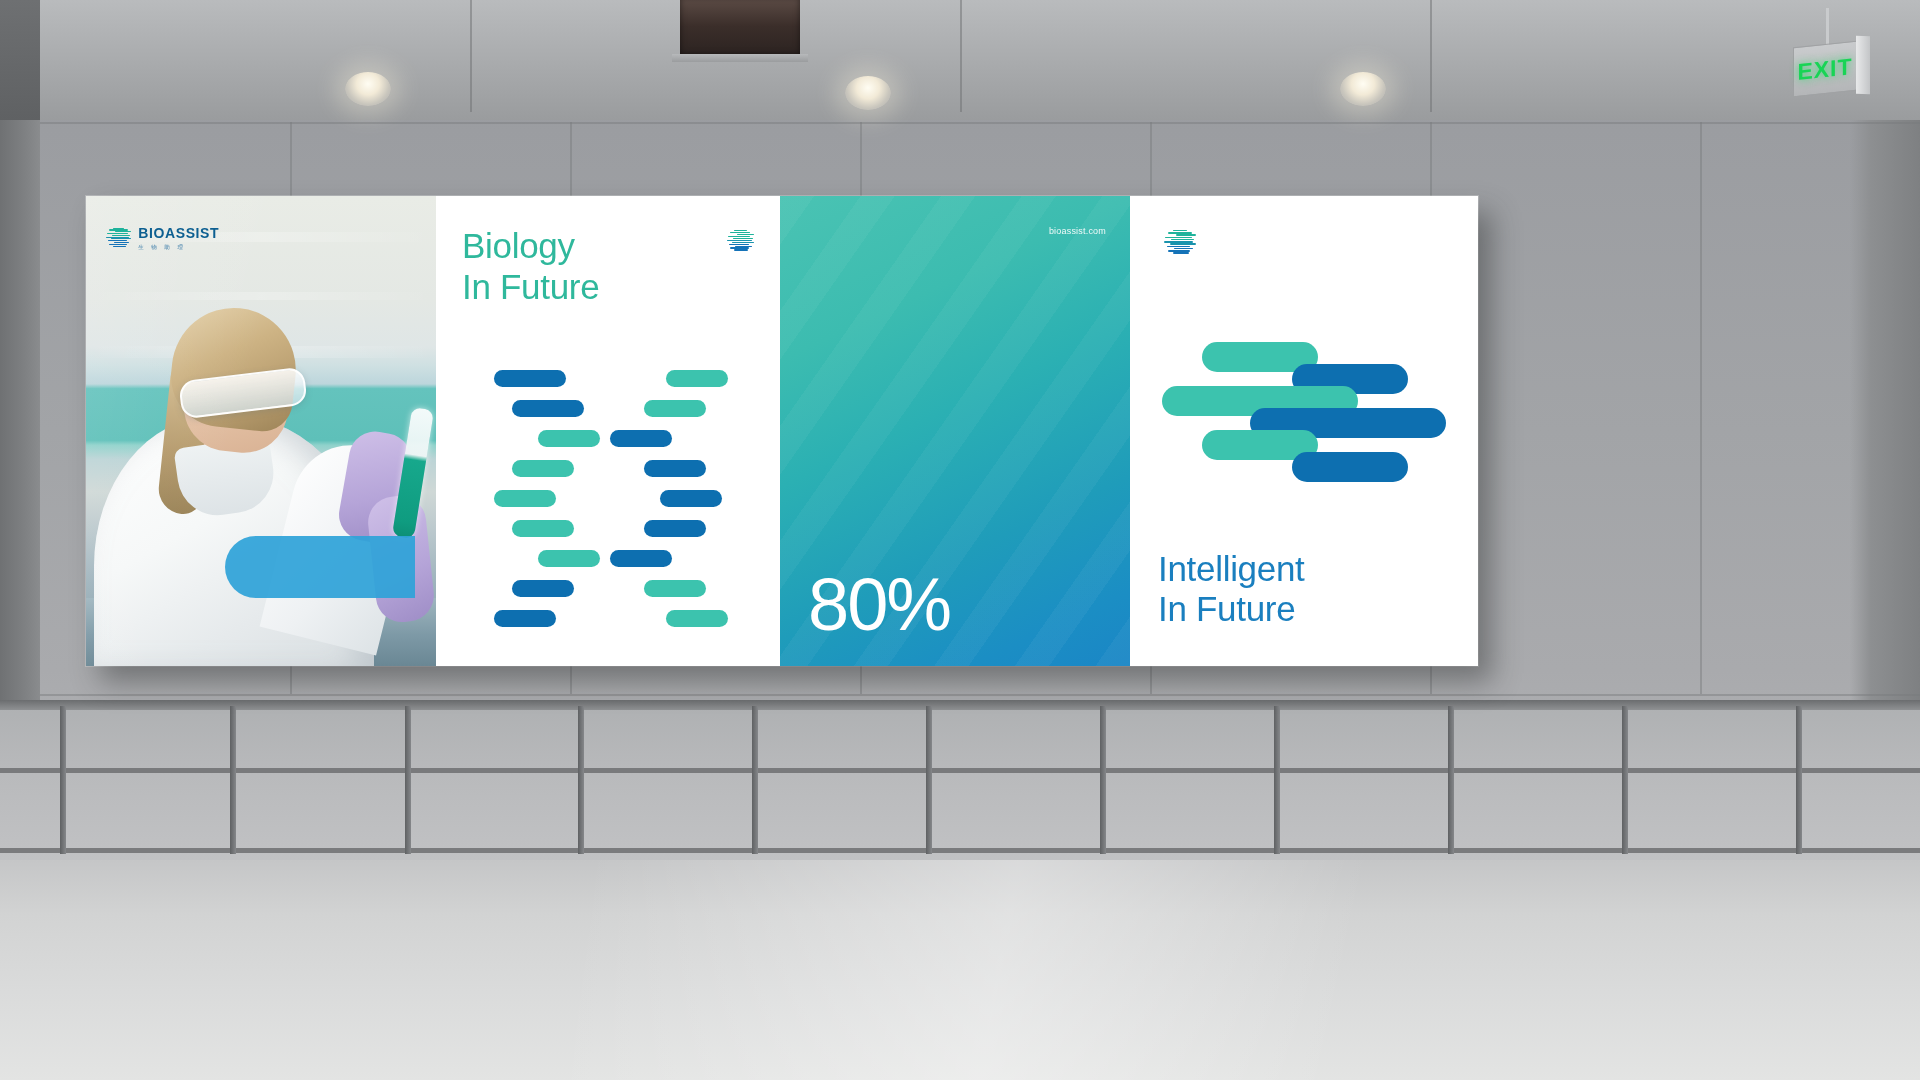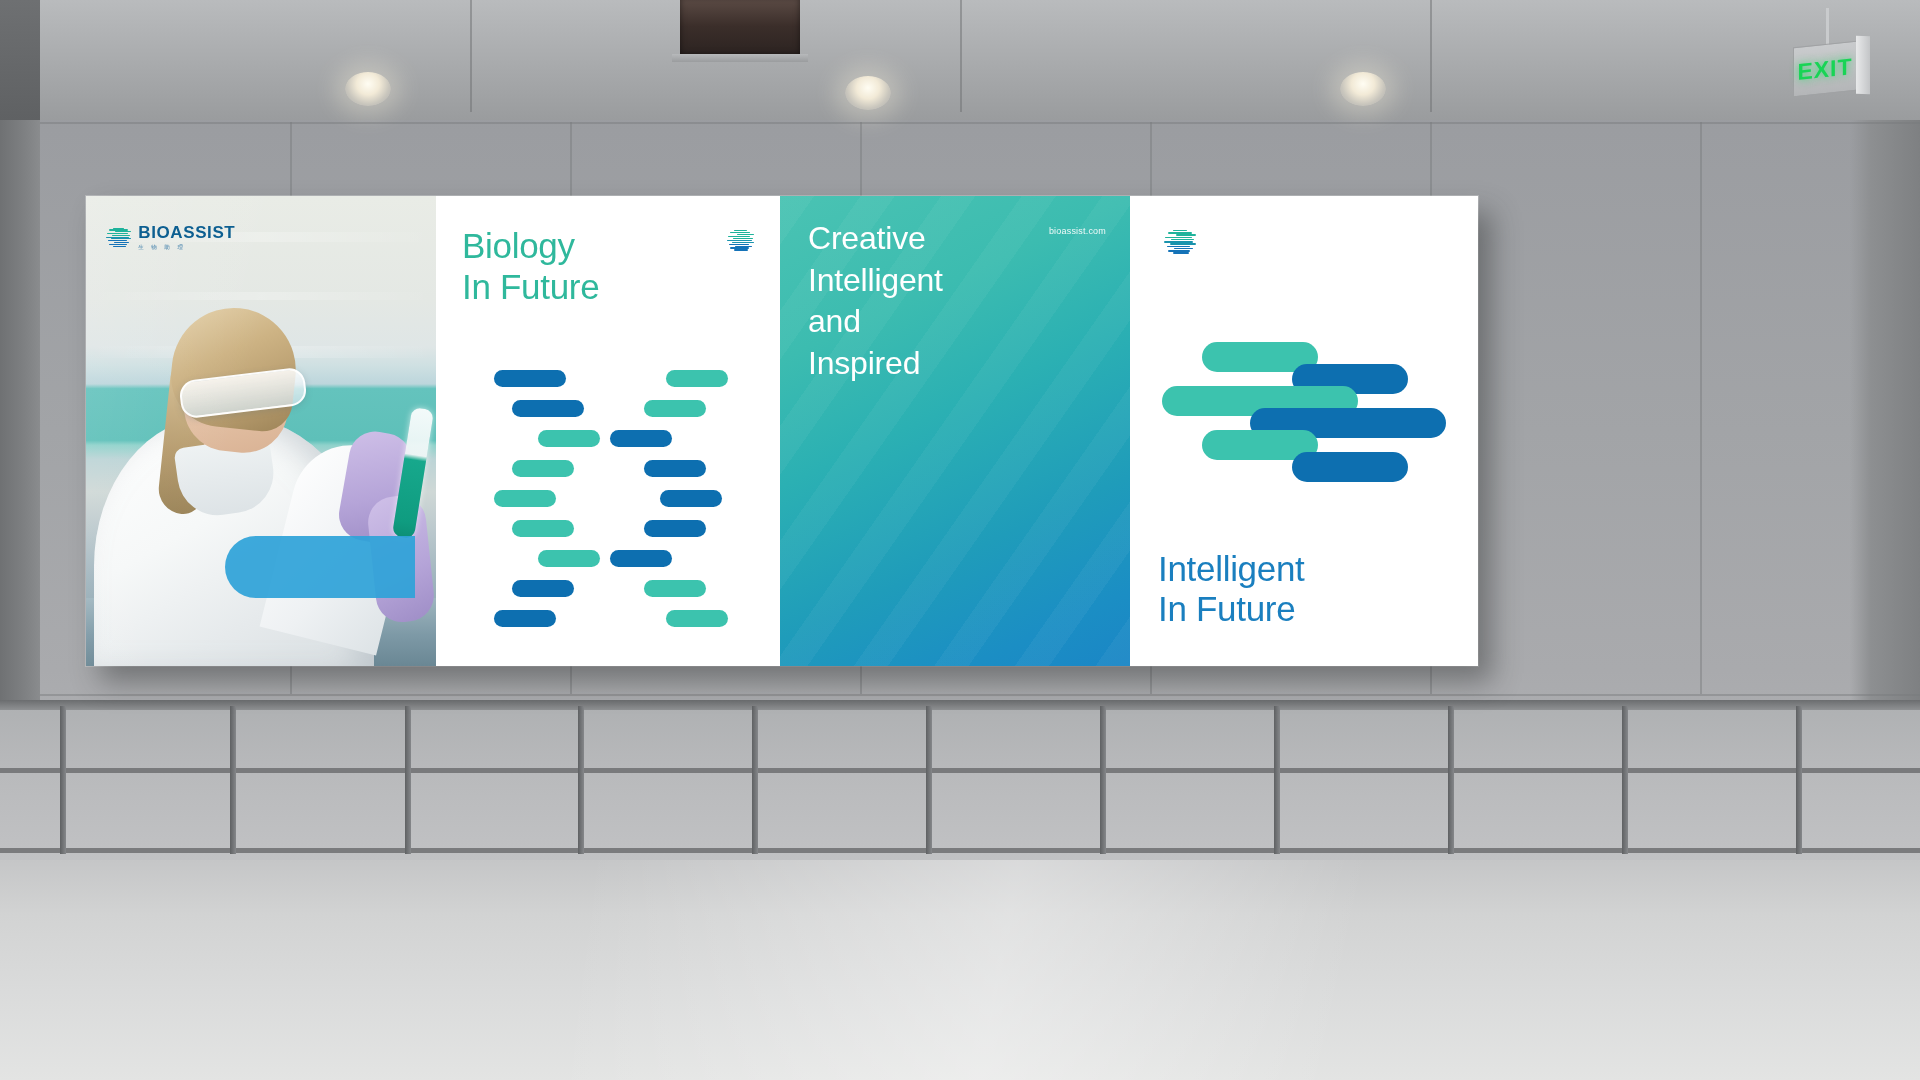--- a/index.html
+++ b/index.html
@@ -212,21 +212,21 @@
     background:linear-gradient(105deg,rgba(255,255,255,.12) 0%,rgba(255,255,255,0) 45%);
     pointer-events:none;
   }
   .blue-pill{
     position:absolute;left:225px;top:536px;width:190px;height:62px;
     background:#2fa2d8;border-radius:31px 0 0 31px;opacity:.93;
   }
   .logo-full{
     position:absolute;left:20px;top:28px;display:flex;align-items:center;gap:7px;
   }
-  .logo-word{color:#0d5f91;font-size:17px;font-weight:bold;letter-spacing:.6px;line-height:1;text-align:right;}
+  .logo-word{color:#0d5f91;font-size:14px;font-weight:bold;letter-spacing:.6px;line-height:1;text-align:right;}
   .logo-sub{color:#3a7ba8;font-size:5.5px;letter-spacing:3px;margin-top:2px;}
 
   
   .mark{position:relative;display:inline-block;}
   .mark i{position:absolute;display:block;border-radius:1.5px;}
 
   
   .p-biology{position:relative;width:344px;height:100%;background:#fff;}
   .head-teal{
     position:absolute;left:26px;top:30px;
@@ -410,27 +410,22 @@
           <div class="bar" style="left: 160px; top: 90px; width: 62px; background: rgb(13, 111, 176);"></div>
           <div class="bar" style="left: 176px; top: 120px; width: 62px; background: rgb(13, 111, 176);"></div>
           <div class="bar" style="left: 160px; top: 150px; width: 62px; background: rgb(13, 111, 176);"></div>
           <div class="bar" style="left: 126px; top: 180px; width: 62px; background: rgb(13, 111, 176);"></div>
           <div class="bar" style="left: 160px; top: 210px; width: 62px; background: rgb(60, 195, 174);"></div>
           <div class="bar" style="left: 182px; top: 240px; width: 62px; background: rgb(60, 195, 174);"></div>
         </div>
     </div>
 
     <div class="p-teal">
-      <div class="head-white">
-        <div>Creative</div>
-        <div>Intelligent</div>
-        <div>and</div>
-        <div>Inspired</div>
-      </div>
       <div class="site-url">bioassist.com</div>
+      <div class="pct">80%</div>
     </div>
 
     <div class="p-tech">
       <span class="mark mark-tl" id="mark-tech" style="width: 31.9px; height: 24.7225px;">
           <i style="left: 8.7px; top: 0px; width: 14.5px; height: 1.305px; background: rgb(31, 179, 155);"></i>
           <i style="left: 4.35px; top: 2.2475px; width: 23.2px; height: 1.305px; background: rgb(31, 179, 155);"></i>
           <i style="left: 11.6px; top: 4.495px; width: 20.3px; height: 1.305px; background: rgb(31, 179, 155);"></i>
           <i style="left: 1.45px; top: 6.7425px; width: 26.1px; height: 1.305px; background: rgb(31, 179, 155);"></i>
           <i style="left: 7.25px; top: 8.99px; width: 23.2px; height: 1.305px; background: rgb(31, 179, 155);"></i>
           <i style="left: 0px; top: 11.2375px; width: 29px; height: 1.305px; background: rgb(26, 147, 173);"></i>

